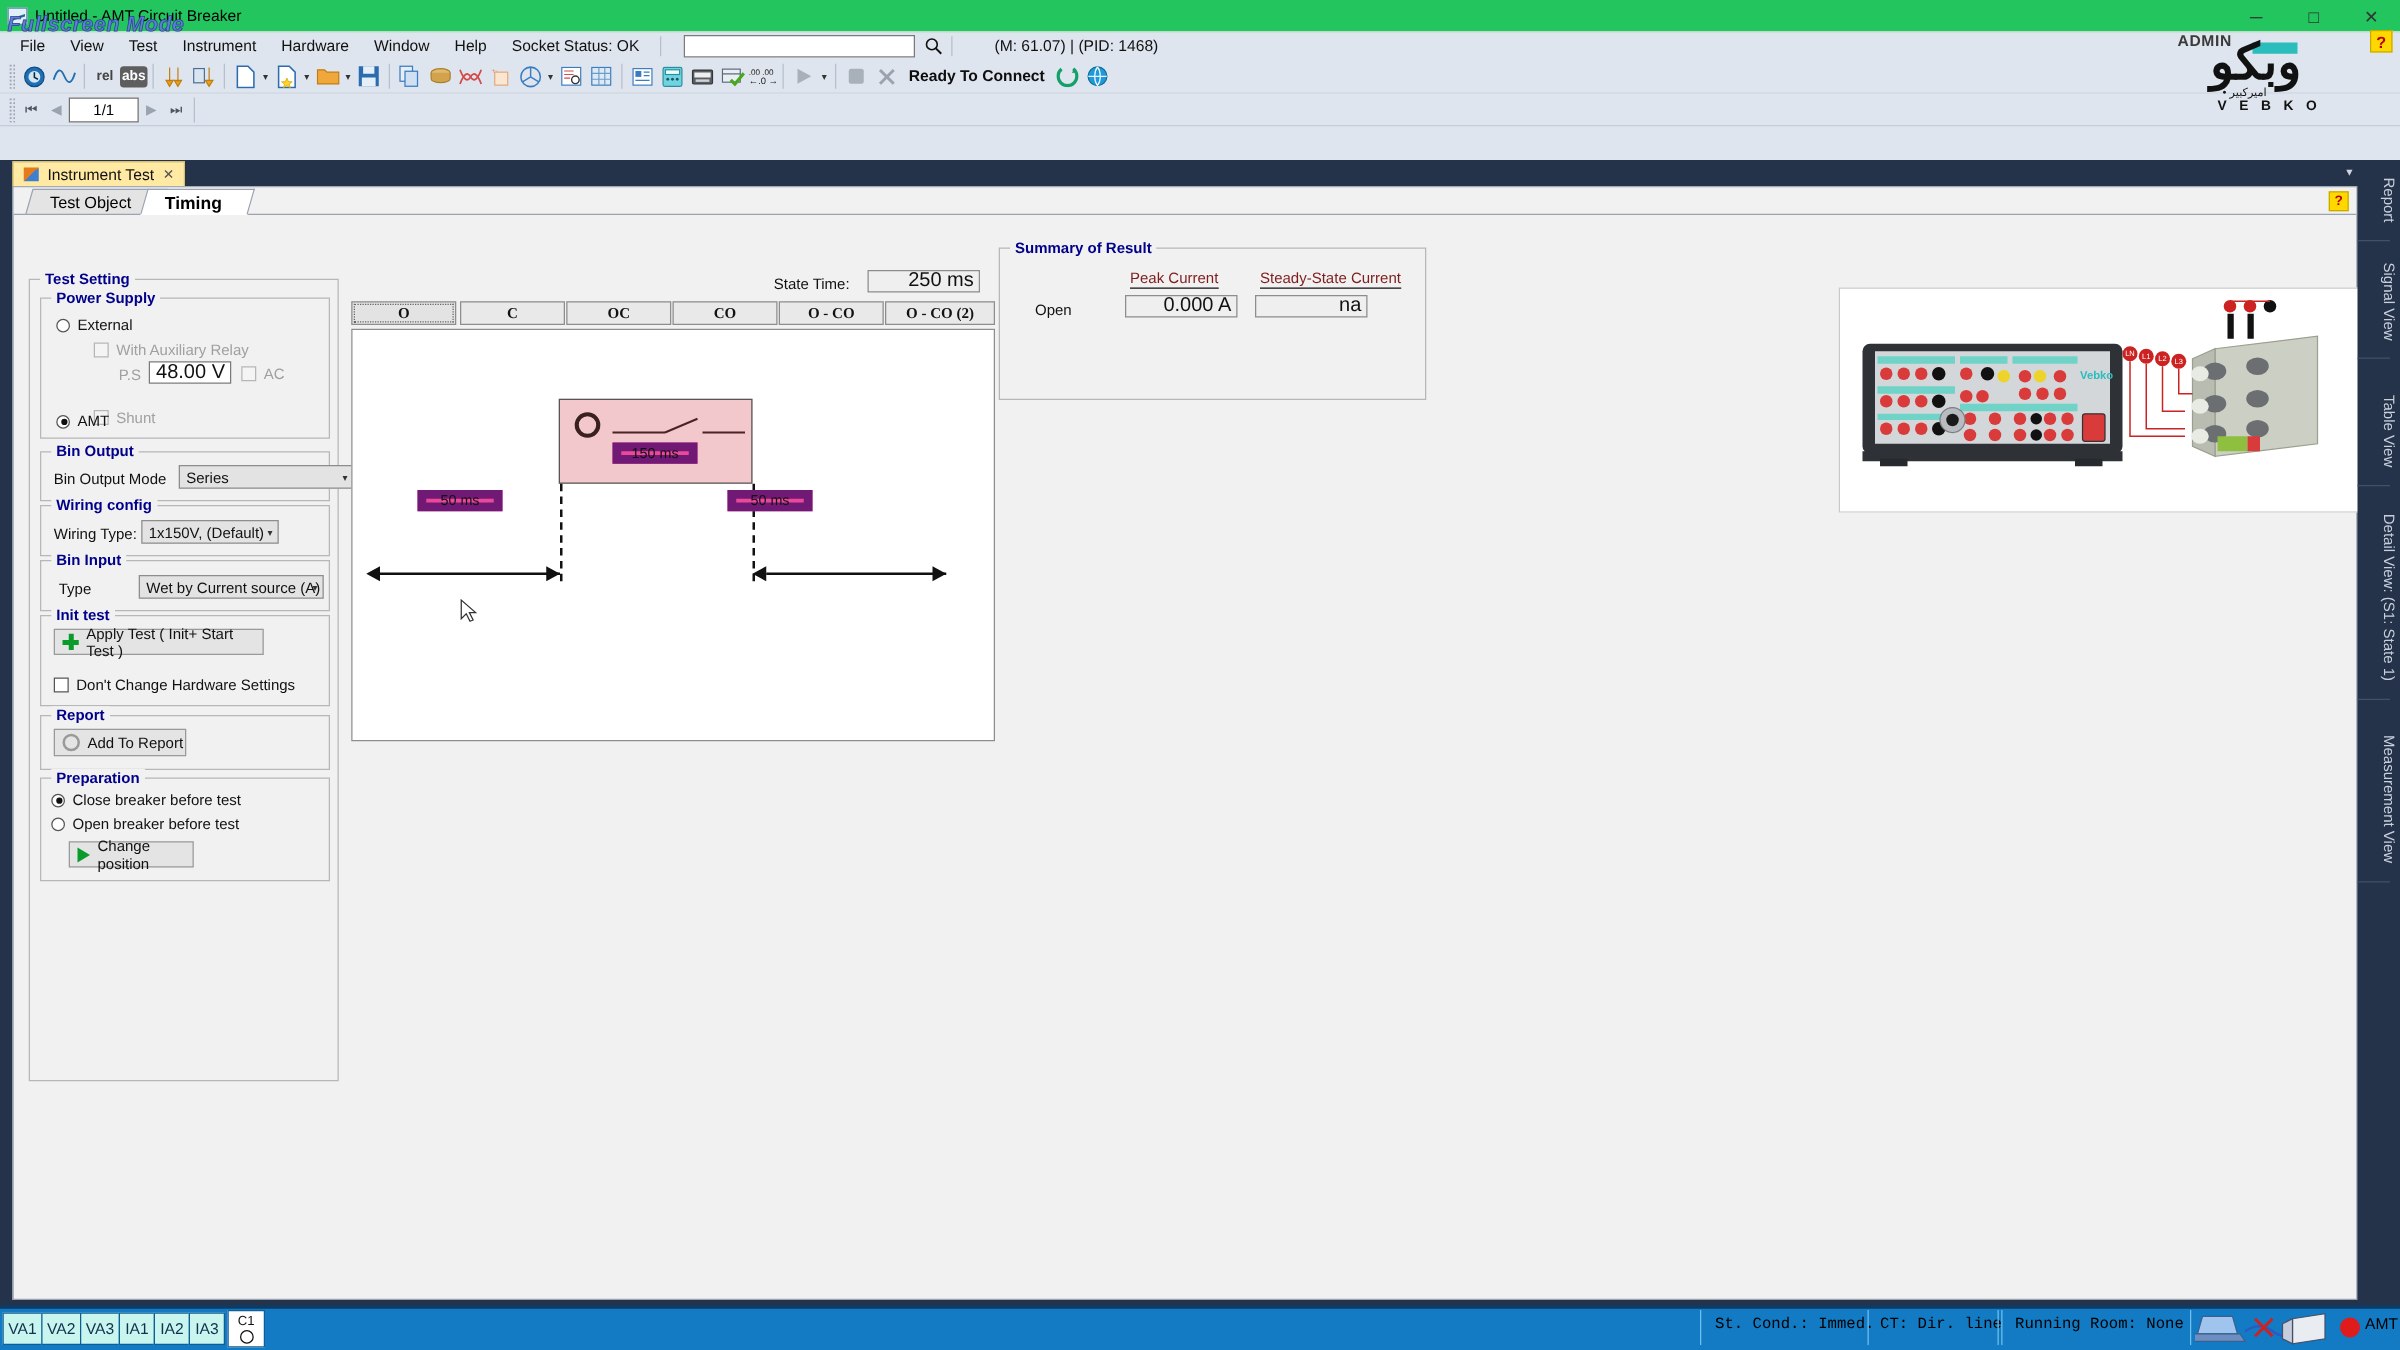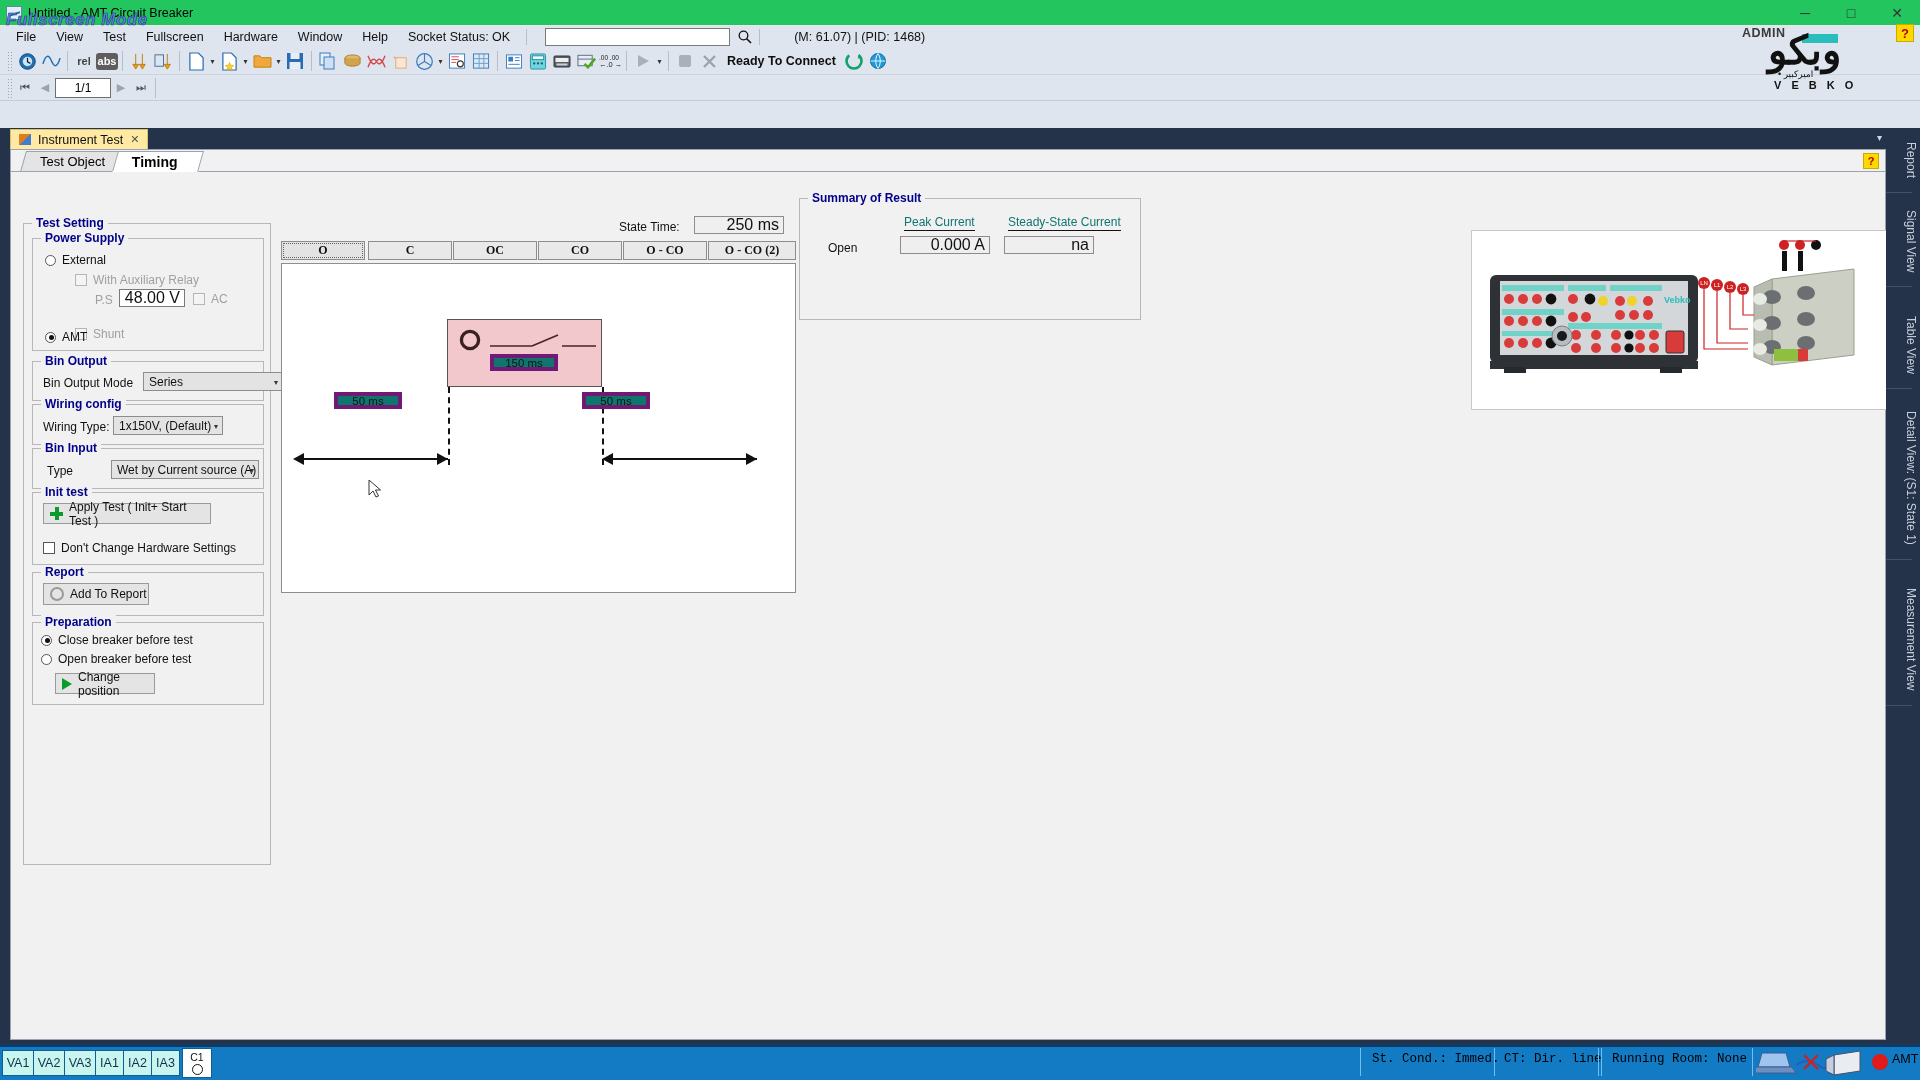--- a/index.html
+++ b/index.html
@@ -191,30 +191,30 @@
     position:absolute; height:19px; background:#e9e9e9; border:1px solid #8d8d8d;
     display:flex; align-items:center; justify-content:center;
     font-size:12px; font-weight:bold; font-family:"Liberation Serif", serif; color:#111;
   }
   .stab.active { background:#e3e3e3; outline:1px dotted #666; outline-offset:-3px; }
 
   .diagram { position:absolute; background:#fff; border:1px solid #8d8d8d; }
   .diagbox { position:absolute; background:#f2c8cc; border:1px solid #555; }
   .vdash { position:absolute; border-left:2px dashed #111; }
   .msbox {
-    position:absolute; background:#0f766e; border:4px solid #701a75; font-size:11.5px;
+    position:absolute; background:#ec4899; border:7px solid #701a75; font-size:11.5px;
     display:flex; align-items:center; justify-content:center; color:#111;
   }
   .arrowline { position:absolute; height:2px; background:#111; }
   .ar-l, .ar-r { position:absolute; width:0;height:0; border-top:6px solid transparent; border-bottom:6px solid transparent;}
   .ar-l { border-right:11px solid #111; }
   .ar-r { border-left:11px solid #111; }
 
   
-  .sum-h { position:absolute; font-size:12px; color:#0f766e; border-bottom:1px solid #111; padding-bottom:1px;}
+  .sum-h { position:absolute; font-size:12px; color:#7f1d1d; border-bottom:1px solid #111; padding-bottom:1px;}
 
   
   .devpic { position:absolute; background:#fff; border:1px solid #c9c9c9; overflow:hidden;}
 
   
   .vtabs { position:absolute; right:0; top:128px; width:34px; bottom:36px; background:#24324a; }
   .vtab {
     position:absolute; right:2px; width:30px;
     writing-mode: vertical-rl; text-orientation: mixed;
     font-size:12px; color:#c8d0dd; padding:8px 0; text-align:left;
@@ -256,21 +256,21 @@
       <div class="win-btn close">✕</div>
     </div>
   </div>
 
   <div class="fullscreen-wm">Fullscreen Mode</div>
 
   <div class="menubar">
     <div class="mi">File</div>
     <div class="mi">View</div>
     <div class="mi">Test</div>
-    <div class="mi">Fullscreen</div>
+    <div class="mi">Instrument</div>
     <div class="mi">Hardware</div>
     <div class="mi">Window</div>
     <div class="mi">Help</div>
     <div class="socket">Socket Status: OK</div>
     <div class="menu-sep"></div>
     <input class="search-box" placeholder="" style="">
     <svg class="search-ico" viewBox="0 0 16 16">
       <circle cx="6.5" cy="6.5" r="4.3" fill="none" stroke="#111" stroke-width="1.3"></circle>
       <line x1="9.7" y1="9.7" x2="14" y2="14" stroke="#111" stroke-width="1.6"></line>
     </svg>

